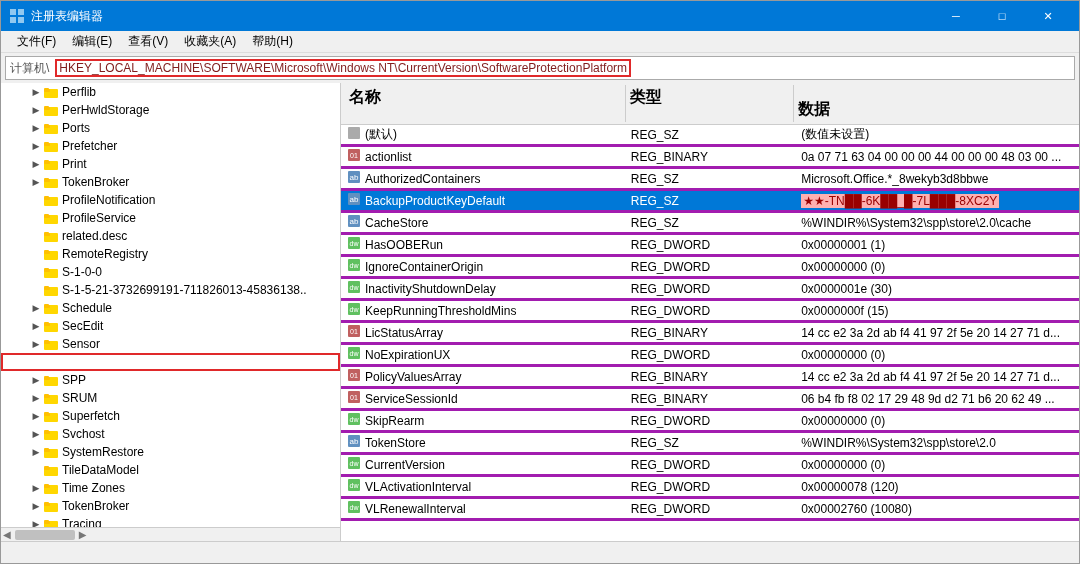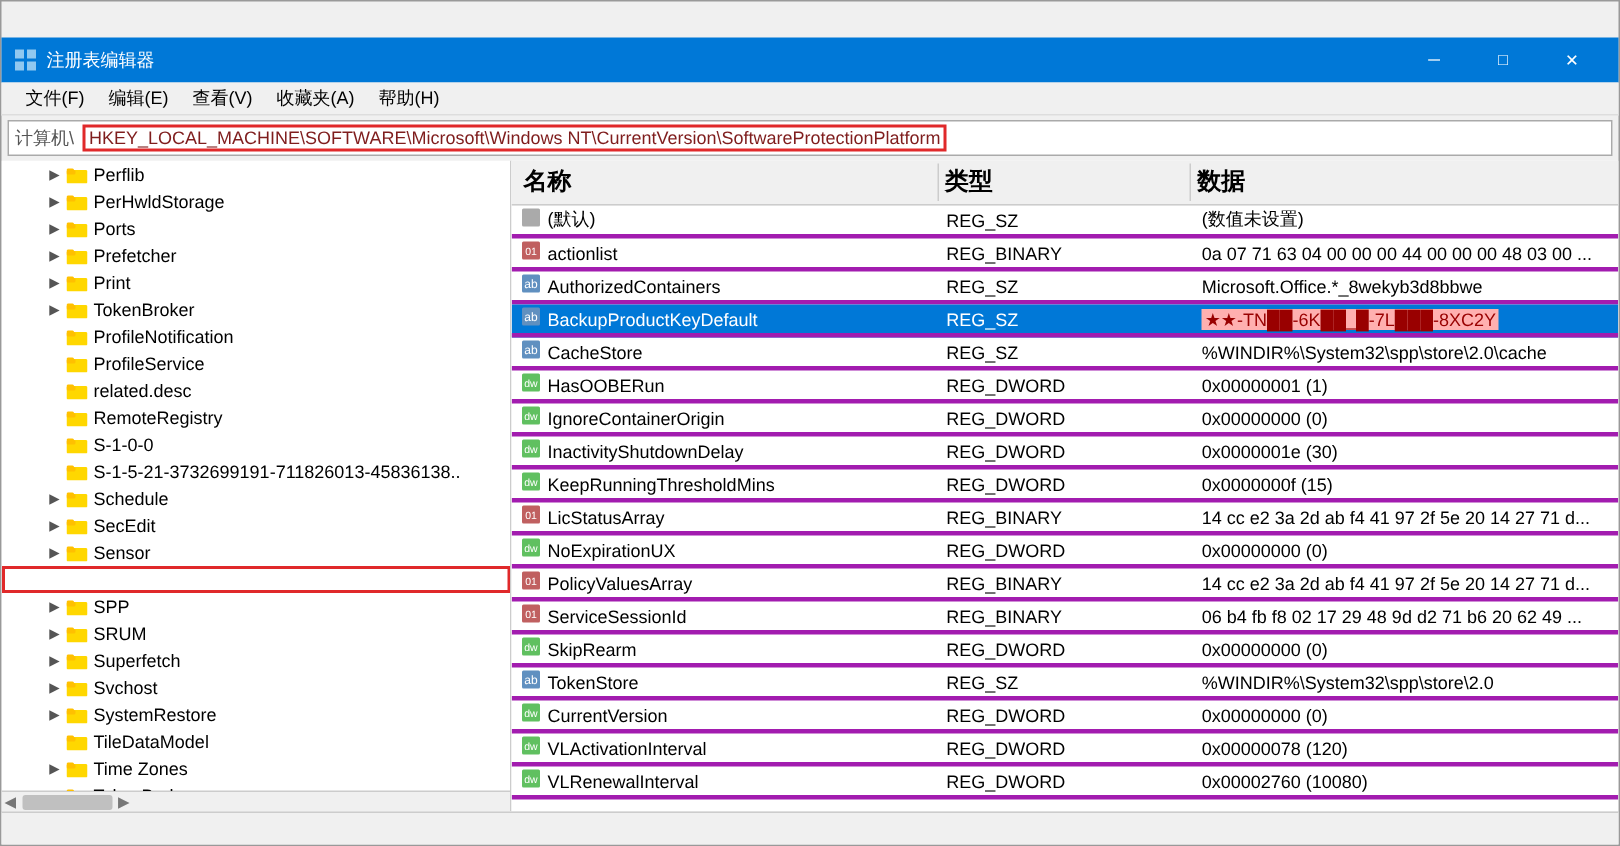--- a/index.html
+++ b/index.html
@@ -21,21 +21,20 @@
     }
     .title-bar {
       height: 30px;
       background: #0078d7;
       display: flex;
       align-items: center;
       justify-content: space-between;
       padding: 14px 8px;
       color: white;
       font-size: 12px;
-      margin-top: 24px;
     }
     .title-bar-left {
       display: flex;
       align-items: center;
       gap: 6px;
     }
     .title-bar-icon {
       width: 16px;
       height: 16px;
       background: #ccc;
@@ -118,21 +117,21 @@
       background: #f0f0f0;
       border-bottom: 1px solid #ccc;
       padding: 2px 4px;
     }
     .right-panel-header span {
       font-size: 16px;
       font-weight: bold;
       padding: 2px 4px;
       border-right: 1px solid #ccc;
     }
-    .right-panel-header span:last-child { border-right: none; }
+    .right-panel-header span:last-child { border-right: none; margin-top: 12px; }
     .right-panel-rows {
       flex: 1;
       overflow-y: auto;
     }
     .reg-row {
       display: grid;
       grid-template-columns: 2fr 1.2fr 2fr;
       border-bottom: 3px solid #a21caf;
       min-height: 18px;
     }

